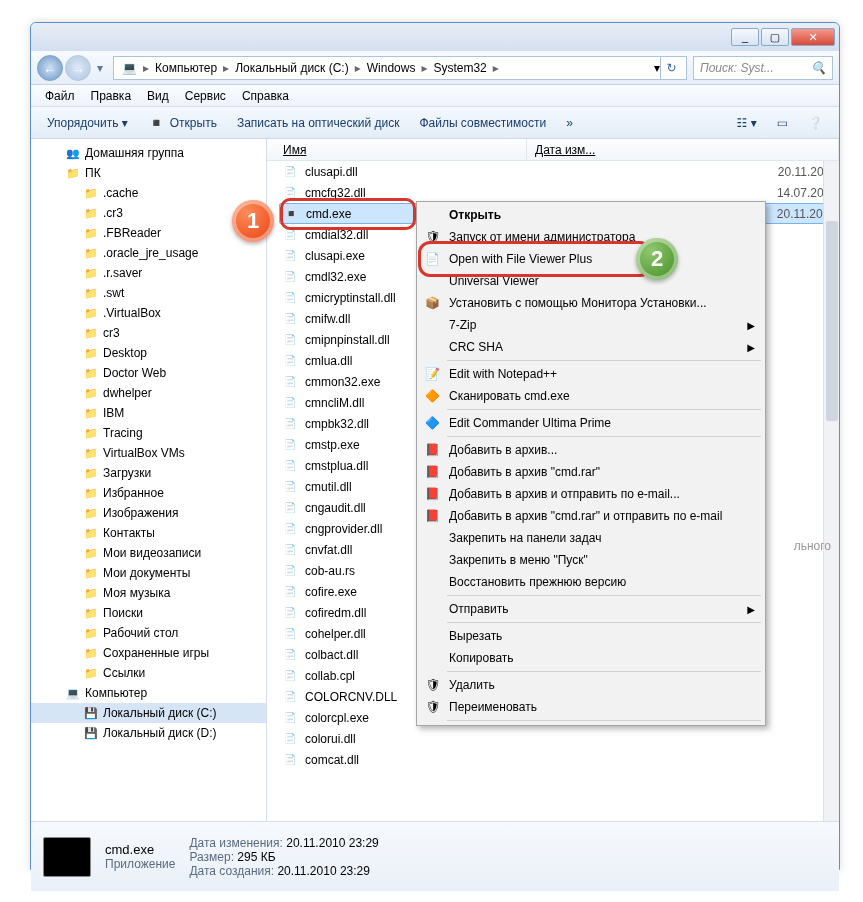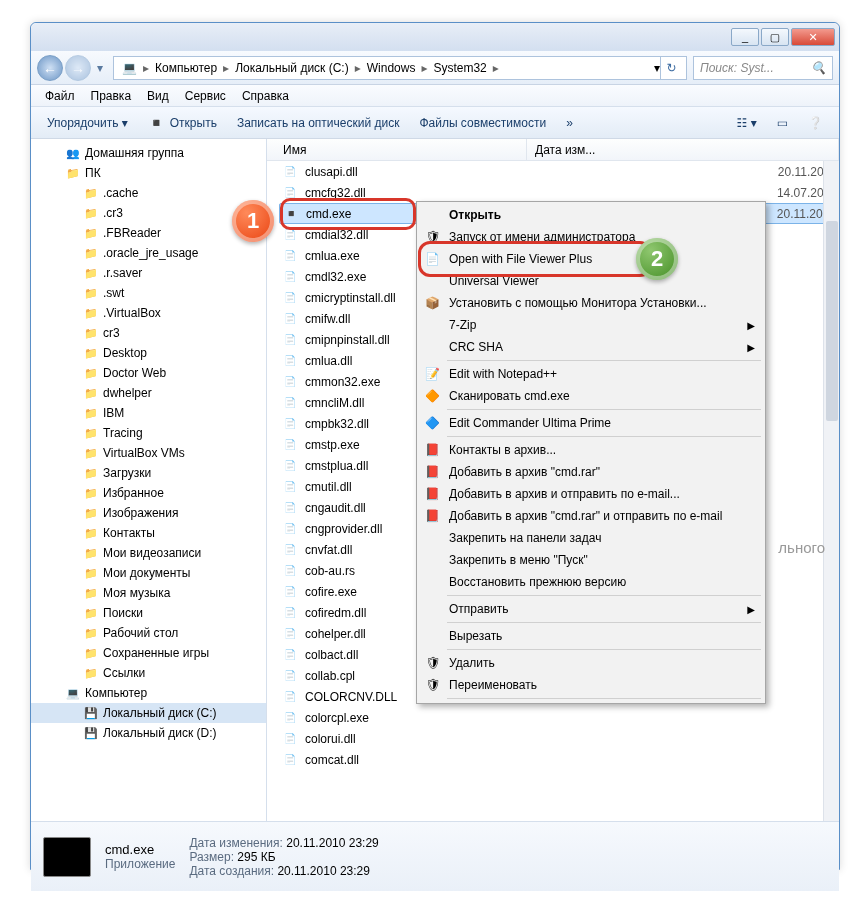--- a/index.html
+++ b/index.html
@@ -25,21 +25,21 @@
 .tool-icon { width: 18px; height: 18px; display: flex; align-items: center; justify-content: center; }
 .body { display: flex; height: 682px; }
 .sidebar { width: 236px; border-right: 1px solid #d5dfec; overflow: hidden; padding: 4px 0; background: #fff; }
 .tree-item { display: flex; align-items: center; height: 20px; padding-left: 34px; gap: 4px; white-space: nowrap; }
 .tree-item.lvl1 { padding-left: 52px; }
 .tree-item.sel { background: #d6e5f5; }
 .tree-icon { width: 16px; height: 16px; display: flex; align-items: center; justify-content: center; font-size: 11px; }
 .folder-ic { color: #e8b33a; }
 .content { flex: 1; display: flex; flex-direction: column; position: relative; }
 .col-header { height: 22px; display: flex; align-items: center; border-bottom: 1px solid #e0e6ee; background: linear-gradient(#fdfefe,#f2f5fa); padding-left: 8px; }
-.col-h { border-right: 1px solid #e0e6ee; padding: 8px 8px; display: flex; align-items: center; height: 100%; }
+.col-h { border-right: 1px solid #e0e6ee; padding: 8px 8px; display: flex; align-items: center; height: 100%; text-decoration: underline; }
 .col-h.name { width: 252px; }
 .col-h.date { flex: 1; }
 .filelist { flex: 1; overflow: hidden; position: relative; padding-left: 12px; }
 .file-row { display: flex; align-items: center; height: 21px; gap: 6px; padding-left: 4px; }
 .file-row.sel { background: #cde6ff; border: 1px solid #7bb3e8; border-radius: 2px; }
 .file-ic { width: 16px; height: 16px; display: flex; align-items: center; justify-content: center; font-size: 10px; }
 .file-name { white-space: nowrap; }
 .file-date { margin-left: auto; margin-right: 2px; color: #555; font-size: 12px; }
 .vbar { position: absolute; right: 0; top: 0; width: 16px; height: 100%; background: #f0f2f6; border-left: 1px solid #dde2ea; }
 .vbar-thumb { position: absolute; top: 60px; left: 2px; width: 12px; height: 200px; background: #cfd6e0; border-radius: 2px; }
@@ -51,21 +51,21 @@
 .ctx-item { display: flex; align-items: center; height: 22px; padding: 0 20px 0 30px; position: relative; }
 .ctx-item.bold { font-weight: bold; }
 .ctx-ic { position: absolute; left: 4px; width: 20px; height: 20px; display: flex; align-items: center; justify-content: center; font-size: 12px; }
 .ctx-arrow { position: absolute; right: 8px; font-size: 10px; }
 .ctx-sep { height: 1px; background: #d0d0d0; margin: 2px 2px 2px 28px; }
 .callout { position: absolute; width: 42px; height: 42px; border-radius: 50%; display: flex; align-items: center; justify-content: center; font-size: 22px; font-weight: bold; color: #fff; box-shadow: inset 0 0 0 4px rgba(255,255,255,.4), 0 2px 4px rgba(0,0,0,.3); }
 .callout1 { top: 200px; left: 232px; background: radial-gradient(circle at 35% 30%, #ff8a5a, #e83e0c); }
 .callout2 { top: 238px; left: 636px; background: radial-gradient(circle at 35% 30%, #8fc76f, #3e8a1f); }
 .ring1 { position: absolute; top: 198px; left: 280px; width: 136px; height: 32px; border: 3px solid #d8362a; border-radius: 10px; pointer-events: none; }
 .ring2 { position: absolute; top: 241px; left: 418px; width: 234px; height: 36px; border: 3px solid #d8362a; border-radius: 12px; pointer-events: none; }
-.right-edge { position: absolute; right: 14px; top: 400px; color: #999; font-size: 15px; writing-mode: horizontal-tb; }
+.right-edge { position: absolute; right: 8px; top: 400px; color: #999; font-size: 12px; writing-mode: horizontal-tb; }
 </style>
 </head>
 <body>
 
 <div class="window">
   <div class="titlebar">
     <div class="winbtn">_</div>
     <div class="winbtn">▢</div>
     <div class="winbtn close">✕</div>
   </div>
@@ -261,21 +261,21 @@
             <span class="file-ic">◾</span>
             <span class="file-name">cmd.exe</span>
             <span class="file-date">20.11.2010</span>
           </div>
           <div class="file-row">
             <span class="file-ic">📄</span>
             <span class="file-name">cmdial32.dll</span>
           </div>
           <div class="file-row">
             <span class="file-ic">📄</span>
-            <span class="file-name">cmlua.exe</span>
+            <span class="file-name">clusapi.exe</span>
           </div>
           <div class="file-row">
             <span class="file-ic">📄</span>
             <span class="file-name">cmdl32.exe</span>
           </div>
           <div class="file-row">
             <span class="file-ic">📄</span>
             <span class="file-name">cmicryptinstall.dll</span>
           </div>
           <div class="file-row">
@@ -427,21 +427,21 @@
       <span>Сканировать cmd.exe</span>
     </div>
     <div class="ctx-sep"></div>
     <div class="ctx-item">
       <span class="ctx-ic">🔷</span>
       <span>Edit Commander Ultima Prime</span>
     </div>
     <div class="ctx-sep"></div>
     <div class="ctx-item">
       <span class="ctx-ic">📕</span>
-      <span>Контакты в архив...</span>
+      <span>Добавить в архив...</span>
     </div>
     <div class="ctx-item">
       <span class="ctx-ic">📕</span>
       <span>Добавить в архив "cmd.rar"</span>
     </div>
     <div class="ctx-item">
       <span class="ctx-ic">📕</span>
       <span>Добавить в архив и отправить по e-mail...</span>
     </div>
     <div class="ctx-item">
@@ -458,20 +458,23 @@
       <span>Восстановить прежнюю версию</span>
     </div>
     <div class="ctx-sep"></div>
     <div class="ctx-item">
       <span>Отправить</span>
       <span class="ctx-arrow">▶</span>
     </div>
     <div class="ctx-sep"></div>
     <div class="ctx-item">
       <span>Вырезать</span>
+    </div>
+    <div class="ctx-item">
+      <span>Копировать</span>
     </div>
     <div class="ctx-sep"></div>
     <div class="ctx-item">
       <span class="ctx-ic">🛡</span>
       <span>Удалить</span>
     </div>
     <div class="ctx-item">
       <span class="ctx-ic">🛡</span>
       <span>Переименовать</span>
     </div>

